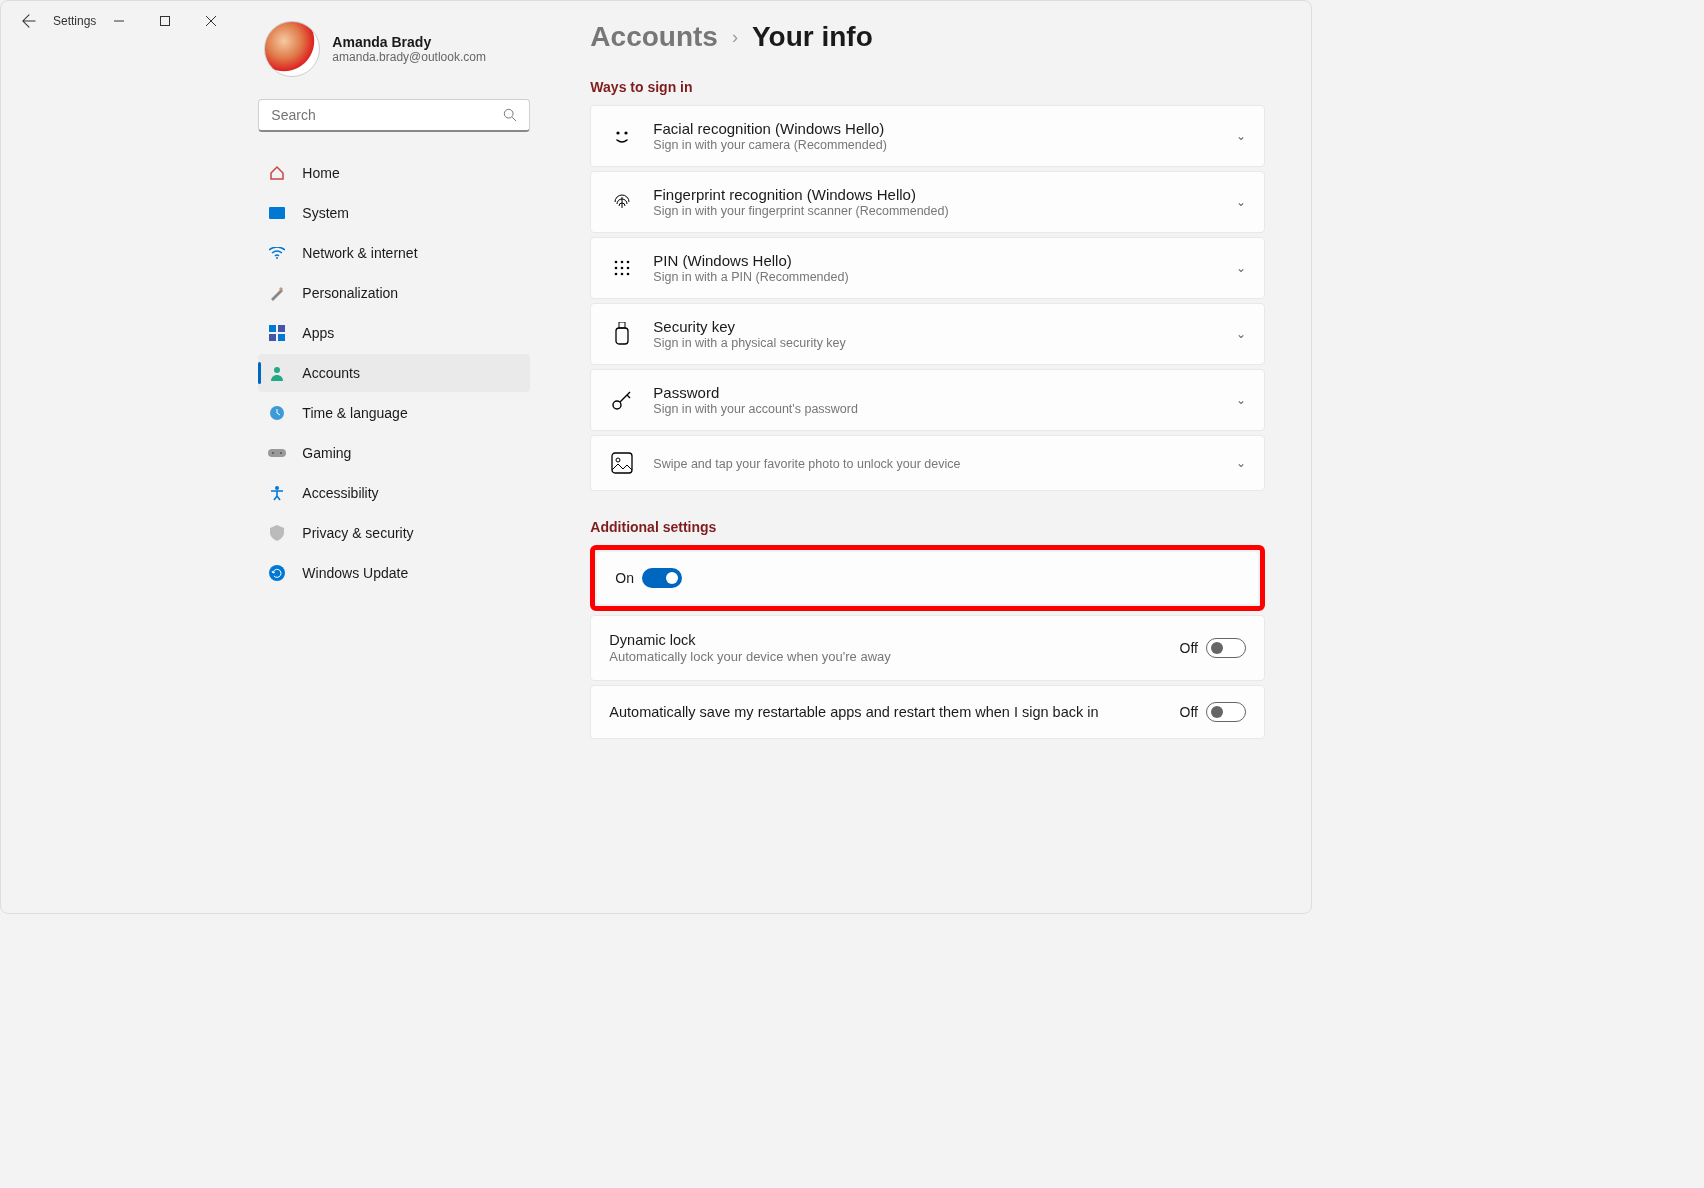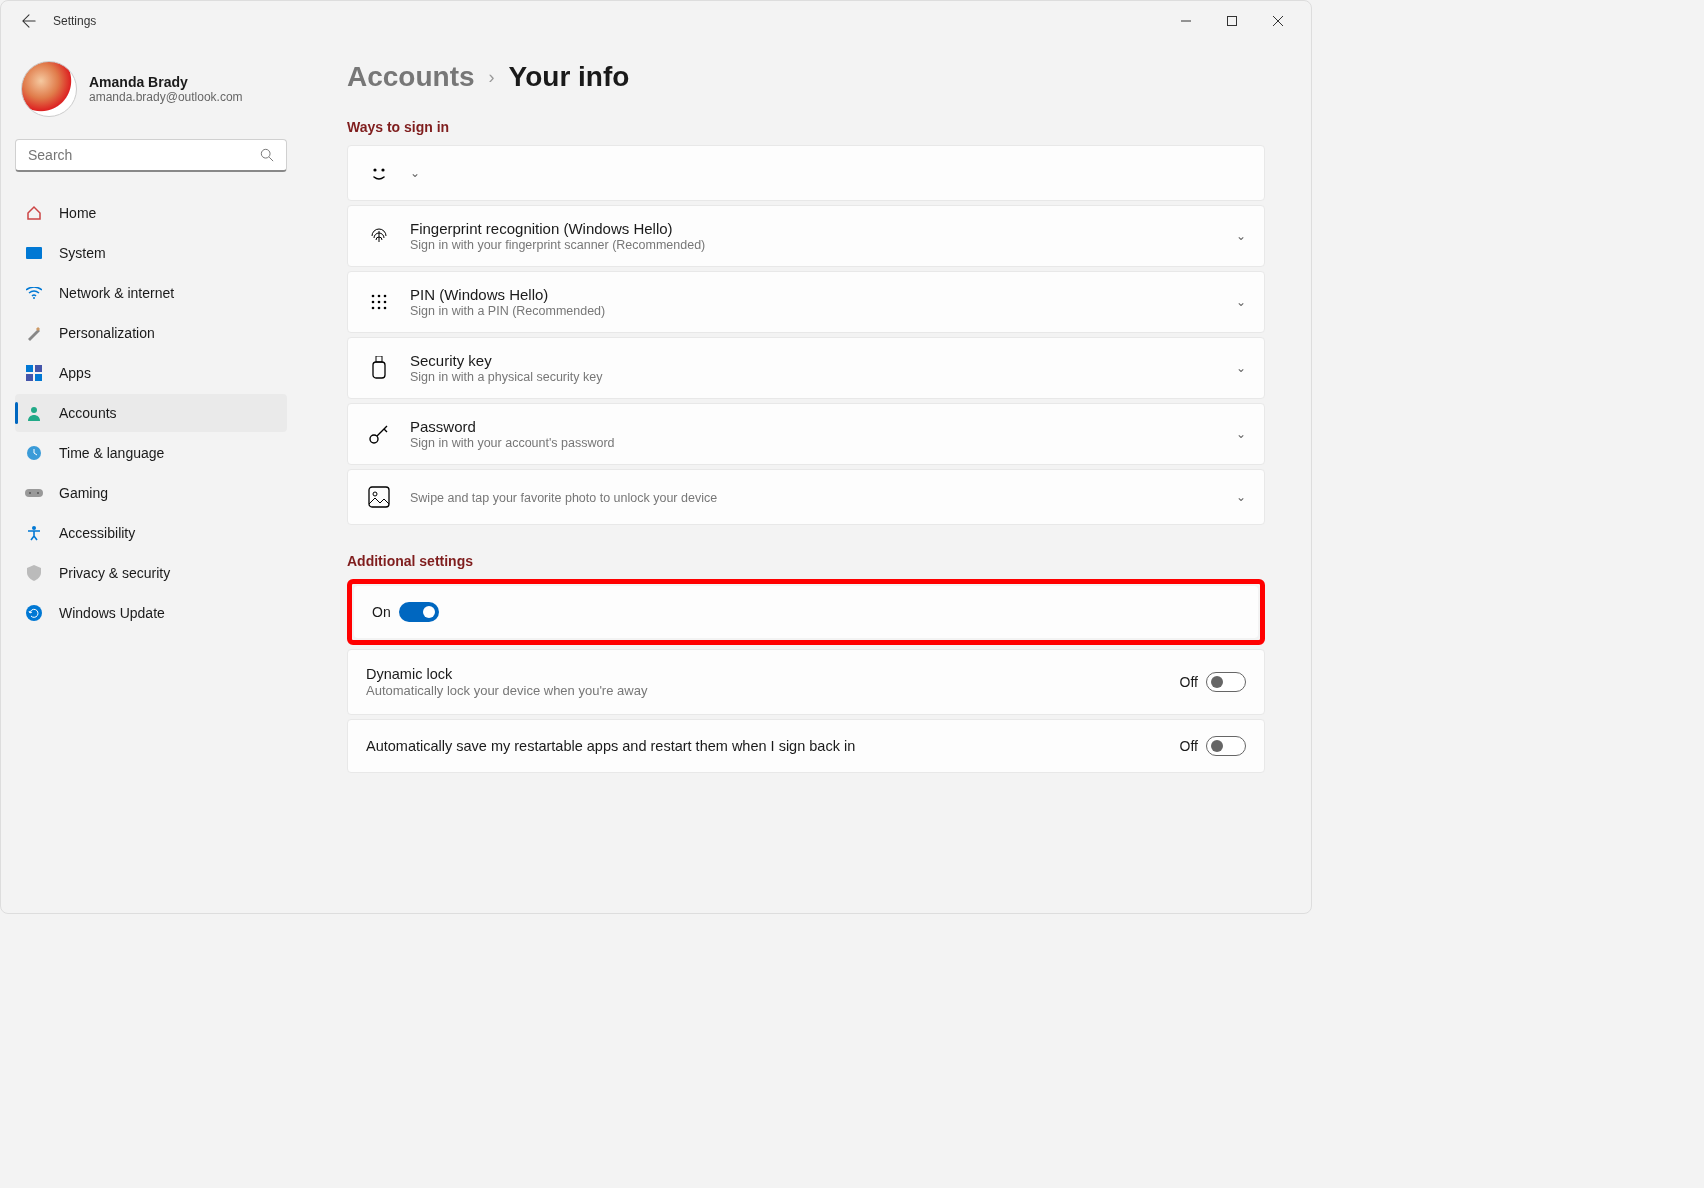--- a/index.html
+++ b/index.html
@@ -1,18 +1,18 @@
 <!DOCTYPE html>
 <html><head>
 <meta charset="utf-8">
 <style>
 * { box-sizing: border-box; margin: 0; padding: 0; font-family: "Segoe UI", -apple-system, sans-serif; }
 body { background: #f3f3f3; width: 1312px; height: 914px; overflow: hidden; position: relative; }
 
-.window { background: #f3f3f3; width: 100%; height: 100%; border: 1px solid #ddd; border-radius: 8px; display: flex; flex-direction: column; }
+.window { background: #f3f3f3; width: 100%; height: 100%; border: 1px solid #ddd; border-radius: 8px; display: flex; }
 
 .titlebar { display: flex; align-items: center; height: 40px; padding: 0 10px; }
 .titlebar-left { display: flex; align-items: center; gap: 16px; }
 .back-arrow { width: 16px; height: 16px; cursor: pointer; display:flex; align-items:center; justify-content:center; color:#333; margin-left:10px; }
 .app-title { font-size: 12px; color: #333; }
 .window-controls { margin-left: auto; display: flex; gap: 0; }
 .window-btn { width: 46px; height: 32px; display: flex; align-items: center; justify-content: center; cursor: pointer; font-size:11px; color:#333; }
 
 .body-area { display: flex; flex: 1; overflow: hidden; }
 
@@ -229,20 +229,24 @@
       <div class="section-title">Ways to sign in</div>
 
       <div class="card">
         <span class="card-icon">
             <svg width="22" height="22" viewBox="0 0 22 22">
               <circle cx="7" cy="8" r="1.6" fill="#000"></circle>
               <circle cx="15" cy="8" r="1.6" fill="#000"></circle>
               <path d="M6 15q5 4 10 0" stroke="#000" stroke-width="1.6" fill="none" stroke-linecap="round"></path>
             </svg>
           </span>
+        <div class="card-body">
+            <div class="card-title">Facial recognition (Windows Hello)</div>
+            <div class="card-sub">Sign in with your camera (Recommended)</div>
+          </div>
         <span class="card-chev">⌄</span>
       </div>
 
       <div class="card">
         <span class="card-icon">
             <svg width="22" height="22" viewBox="0 0 22 22">
               <path d="M4 11a7 7 0 0 1 14 0M6 13a5 5 0 0 1 10 0M8 15a3 3 0 0 1 6 0M11 6v11" stroke="#000" fill="none" stroke-width="1"></path>
             </svg>
           </span>
         <div class="card-body">

